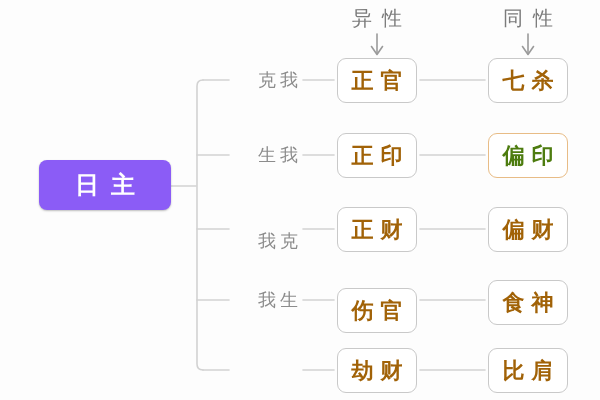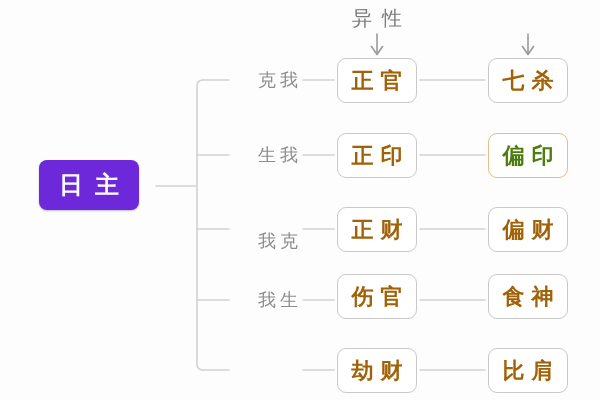--- a/index.html
+++ b/index.html
@@ -15,22 +15,22 @@
   .header{
     position:absolute;
     top:5px;width:100px;height:26px;
     text-align:center;line-height:26px;
     font-size:20px;color:#7b7b7b;
     letter-spacing:10px;padding-left:10px;
     box-sizing:border-box;
   }
   .daymaster{
     position:absolute;
-    left:39px;top:160px;width:100px;height:50px;
-    background:#6d28d9;border-radius:8px;
+    left:39px;top:160px;width:132px;height:50px;
+    background:#8b5cf6;border-radius:8px;
     color:#ffffff;font-size:24px;font-weight:600;
     display:flex;align-items:center;justify-content:center;
     letter-spacing:12px;padding-left:12px;
     box-sizing:border-box;
     box-shadow:0 1px 2px rgba(0,0,0,.25);
   }
   .relation{
     position:absolute;
     left:232px;width:70px;height:26px;
     text-align:right;line-height:26px;
@@ -93,35 +93,36 @@
         <path d="M 371.5 46.5 L 377 54.5 L 382.5 46.5"></path>
       </g>
       <g>
         <path d="M 528 34 V 53"></path>
         <path d="M 522.5 46.5 L 528 54.5 L 533.5 46.5"></path>
       </g>
     </g>
   </svg>
 
   <div class="header" style="left:327px">异性</div>
+  <div class="header" style="left:478px">同性</div>
 
   <div class="daymaster">日主</div>
 
   <div class="relation" style="top:67px">克我</div>
   <div class="node col-opposite" style="top:58px">正官</div>
   <div class="node col-same" style="top:58px">七杀</div>
 
   <div class="relation" style="top:142px">生我</div>
   <div class="node col-opposite" style="top:133px">正印</div>
   <div class="node col-same highlight" style="top:133px">偏印</div>
 
   <div class="relation" style="top:228px">我克</div>
   <div class="node col-opposite" style="top:207px">正财</div>
   <div class="node col-same" style="top:207px">偏财</div>
 
   <div class="relation" style="top:287px">我生</div>
-  <div class="node col-opposite" style="top:274px">伤官</div>
-  <div class="node col-same" style="top:274px">食神</div>
+  <div class="node col-opposite" style="top:288px">伤官</div>
+  <div class="node col-same" style="top:280px">食神</div>
 
   <div class="node col-opposite" style="top:348px">劫财</div>
   <div class="node col-same" style="top:348px">比肩</div>
 
 </div>
 
 </body></html>

